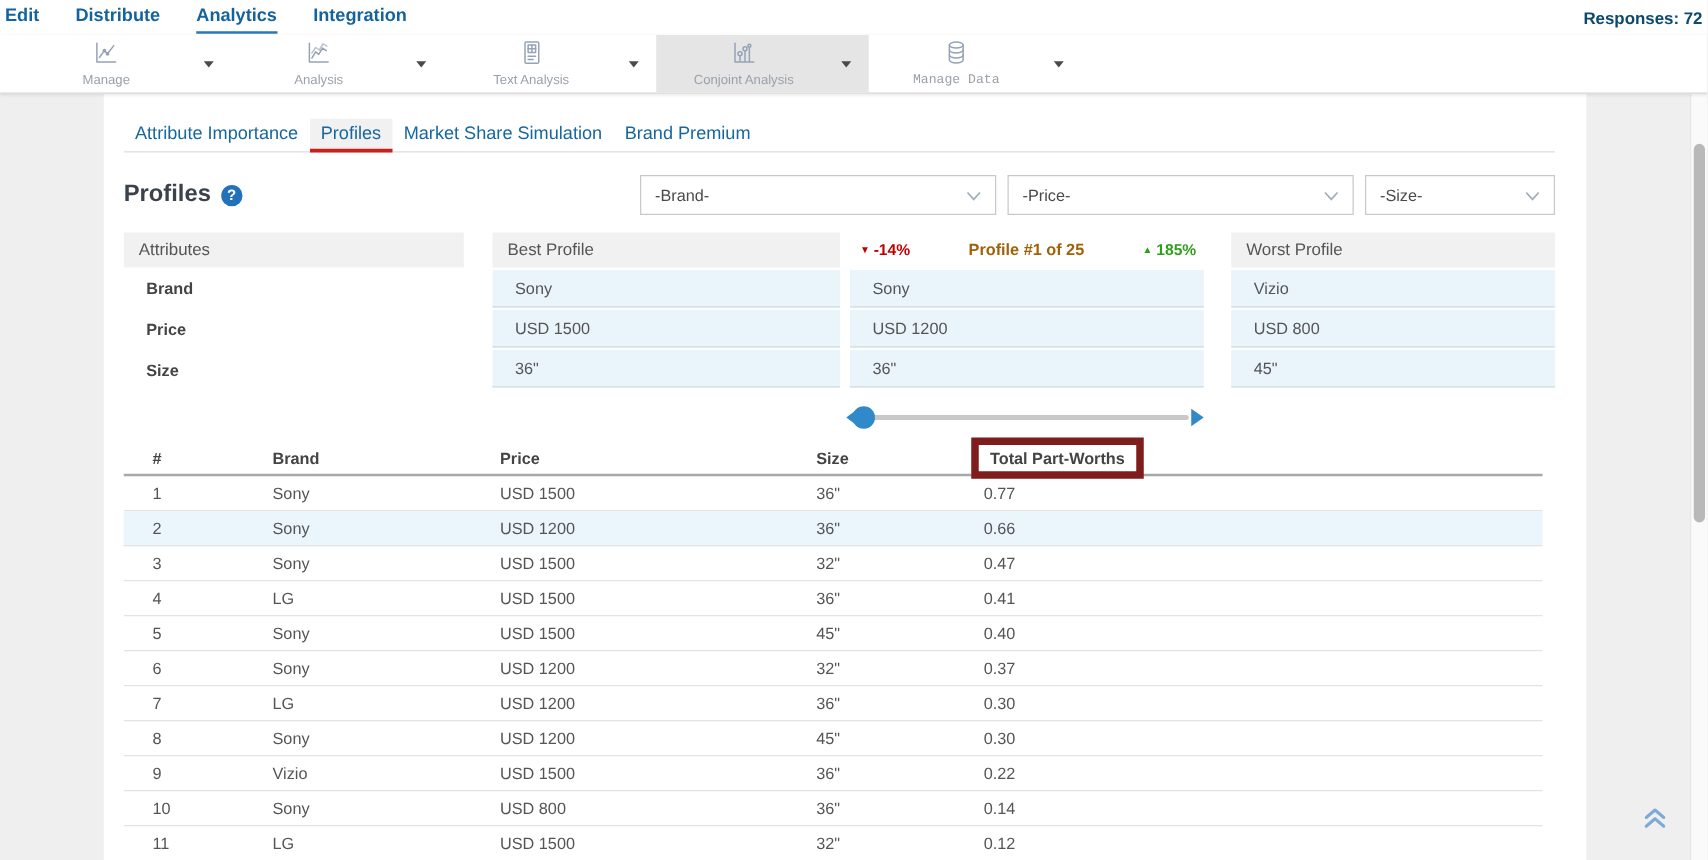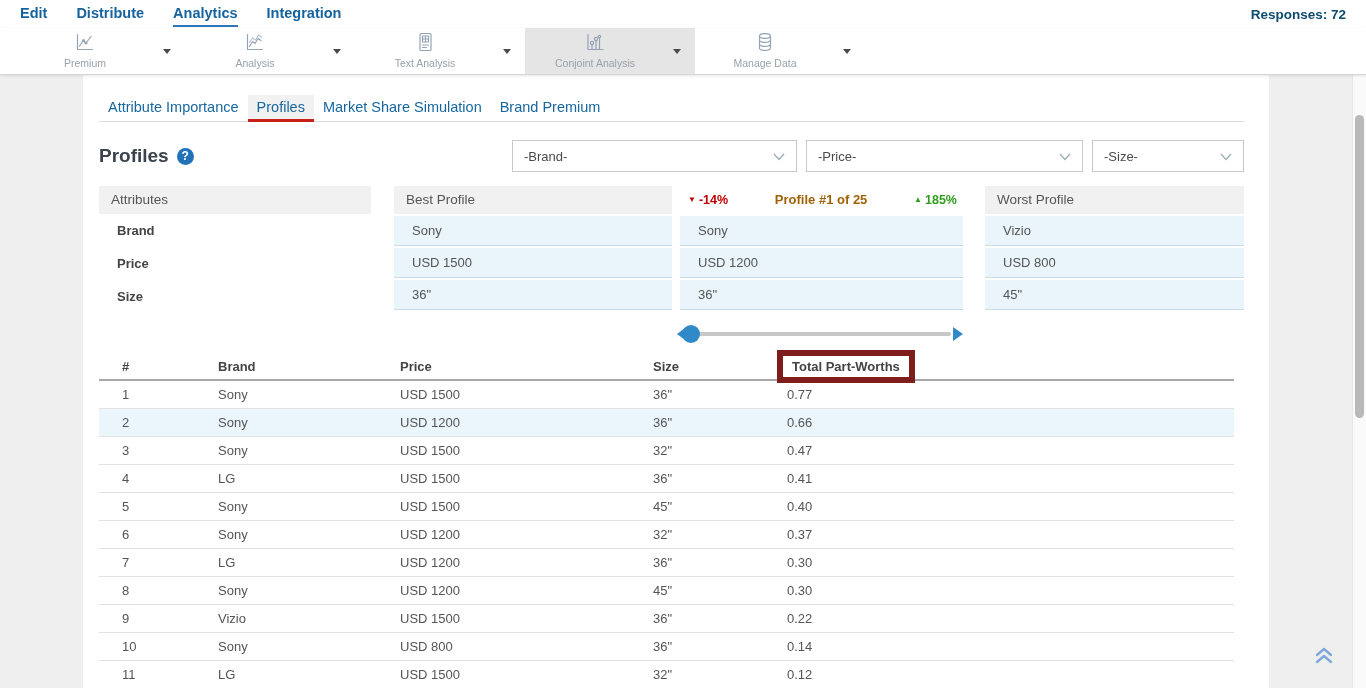--- a/index.html
+++ b/index.html
@@ -1,21 +1,21 @@
 <!DOCTYPE html>
 <html><head>
 <meta charset="utf-8">
 <style>
   * { box-sizing: border-box; margin: 0; padding: 0; }
   html,body { width:1366px; height:688px; overflow:hidden;
     font-family:"Liberation Sans", sans-serif; background:#efefef; }
 
   
   .topnav { height:28px; background:#fff; display:flex; align-items:center;
-    padding:0 20px; justify-content:space-between; }
+    padding:0 4px; justify-content:space-between; }
   .topnav-left { display:flex; gap:29px; }
   .nav-item { font-size:14.5px; font-weight:bold; color:#15639e; cursor:pointer;
     line-height:24px; }
   .nav-item.active { border-bottom:2px solid #2b78b9; }
   .responses { font-size:13.5px; font-weight:bold; color:#0c4a6e; }
 
   
   .toolbar { position:relative; height:47px; background:#fff;
     border-bottom:1px solid #d6d6d6; box-shadow:0 1px 3px rgba(0,0,0,.10); z-index:5; }
   .tb-group { position:absolute; top:0; height:46px; width:170px; cursor:pointer; }
@@ -124,21 +124,21 @@
   <span class="responses">Responses: 72</span>
 </div>
 
 <div class="toolbar">
     <div class="tb-group" style="left: 15px;">
       <div class="tb-center"><span class="tb-icon"><svg class="icon-stroke" viewBox="0 0 24 24">
             <path d="M4.5 4.5v15h15"></path>
             <polyline points="6.5,16 10.5,10.5 13,13 18,6.5"></polyline>
             <circle cx="10.5" cy="10.5" r="0.9"></circle>
             <circle cx="13" cy="13" r="0.9"></circle>
-          </svg></span><div class="tb-label">Premium</div></div>
+          </svg></span><div class="tb-label">Manage</div></div>
       <span class="tb-caret"></span>
     </div>
     <div class="tb-group" style="left: 185px;">
       <div class="tb-center"><span class="tb-icon"><svg class="icon-stroke" viewBox="0 0 24 24">
             <path d="M4.5 4.5v15h15"></path>
             <polyline points="6.5,16.5 9.5,11.5 12,13.5 15,8.5 18,10.5"></polyline>
             <polyline points="6.5,12.5 9.5,8 12.5,10 15.5,5 18.5,7" opacity="0.65"></polyline>
           </svg></span><div class="tb-label">Analysis</div></div>
       <span class="tb-caret"></span>
     </div>
@@ -158,21 +158,21 @@
       <div class="tb-center"><span class="tb-icon"><svg class="icon-stroke" viewBox="0 0 24 24">
             <rect x="7" y="3.5" width="11" height="17" rx="1"></rect>
             <rect x="9.5" y="6" width="6" height="6"></rect>
             <line x1="12.5" y1="6" x2="12.5" y2="12"></line>
             <line x1="9.5" y1="9" x2="15.5" y2="9"></line>
             <line x1="9.5" y1="15" x2="15.5" y2="15"></line>
             <line x1="9.5" y1="17.5" x2="13.5" y2="17.5"></line>
           </svg></span><div class="tb-label">Text Analysis</div></div>
       <span class="tb-caret"></span>
     </div>
-    <div class="tb-group" style="left: 695px;">
+    <div class="tb-group" style="left: 695px; font-family: Liberation Mono, monospace;">
       <div class="tb-center"><span class="tb-icon"><svg class="icon-stroke" viewBox="0 0 24 24">
             <ellipse cx="12" cy="6" rx="5.5" ry="2.4"></ellipse>
             <path d="M6.5 6v12c0 1.3 2.5 2.4 5.5 2.4s5.5-1.1 5.5-2.4V6"></path>
             <path d="M6.5 10c0 1.3 2.5 2.4 5.5 2.4s5.5-1.1 5.5-2.4"></path>
             <path d="M6.5 14c0 1.3 2.5 2.4 5.5 2.4s5.5-1.1 5.5-2.4"></path>
           </svg></span><div class="tb-label">Manage Data</div></div>
       <span class="tb-caret"></span>
     </div>
   </div>
 

